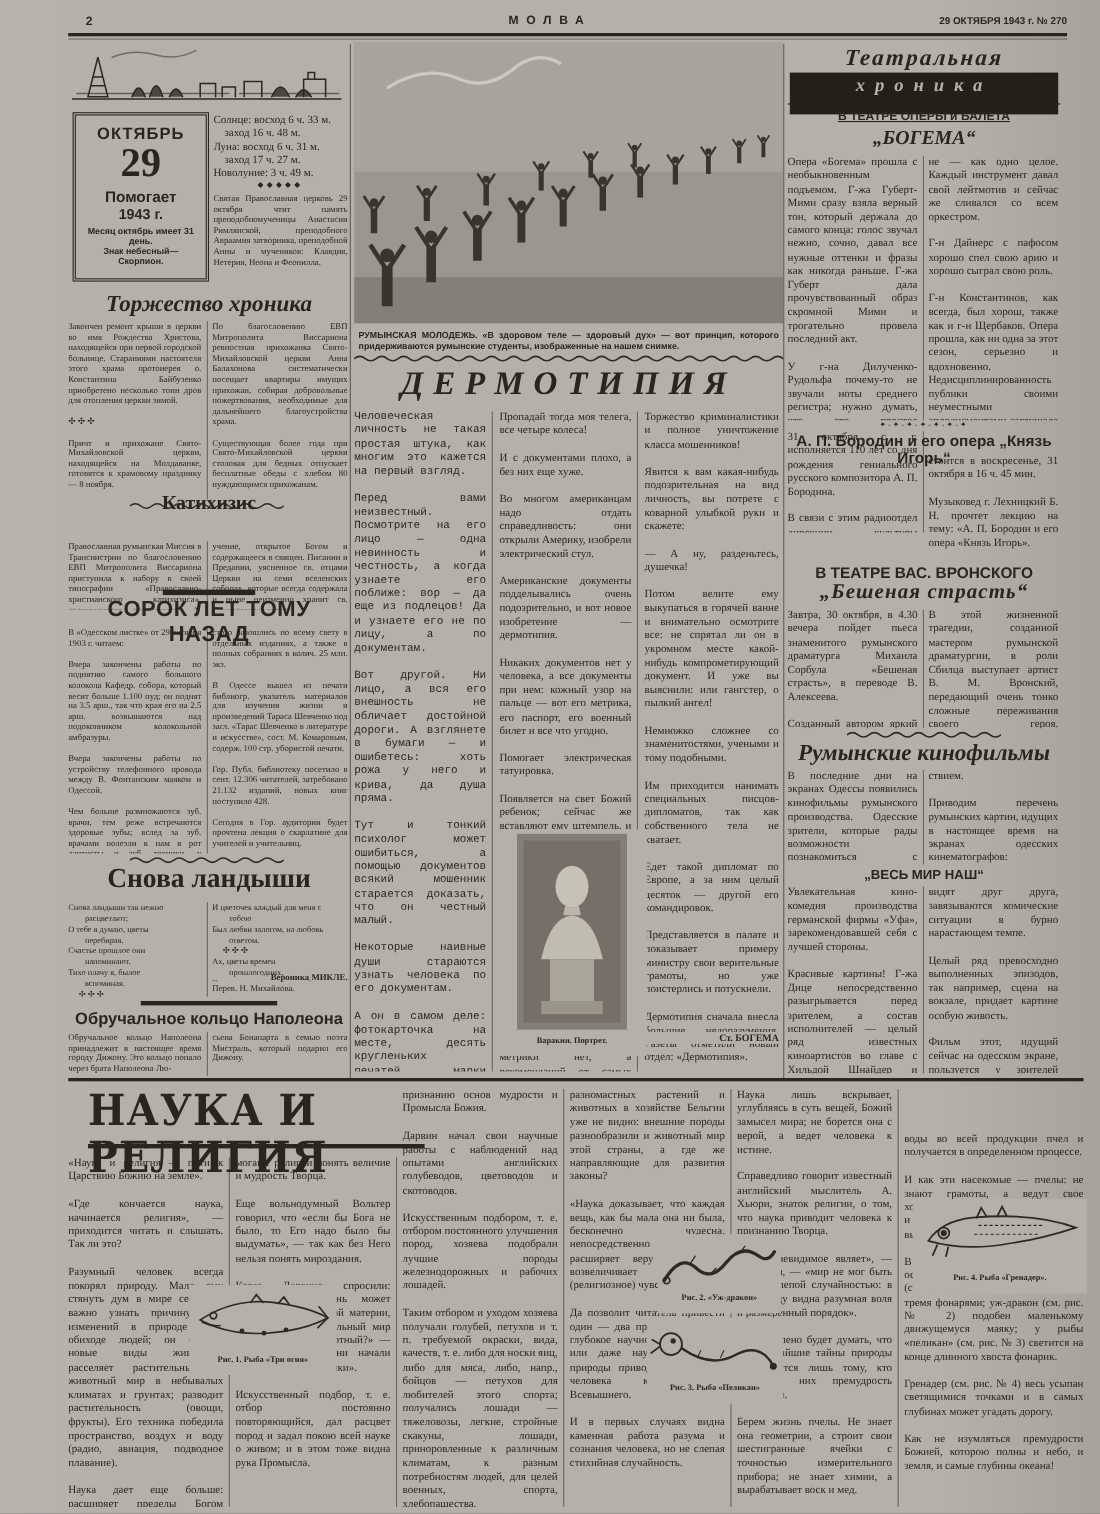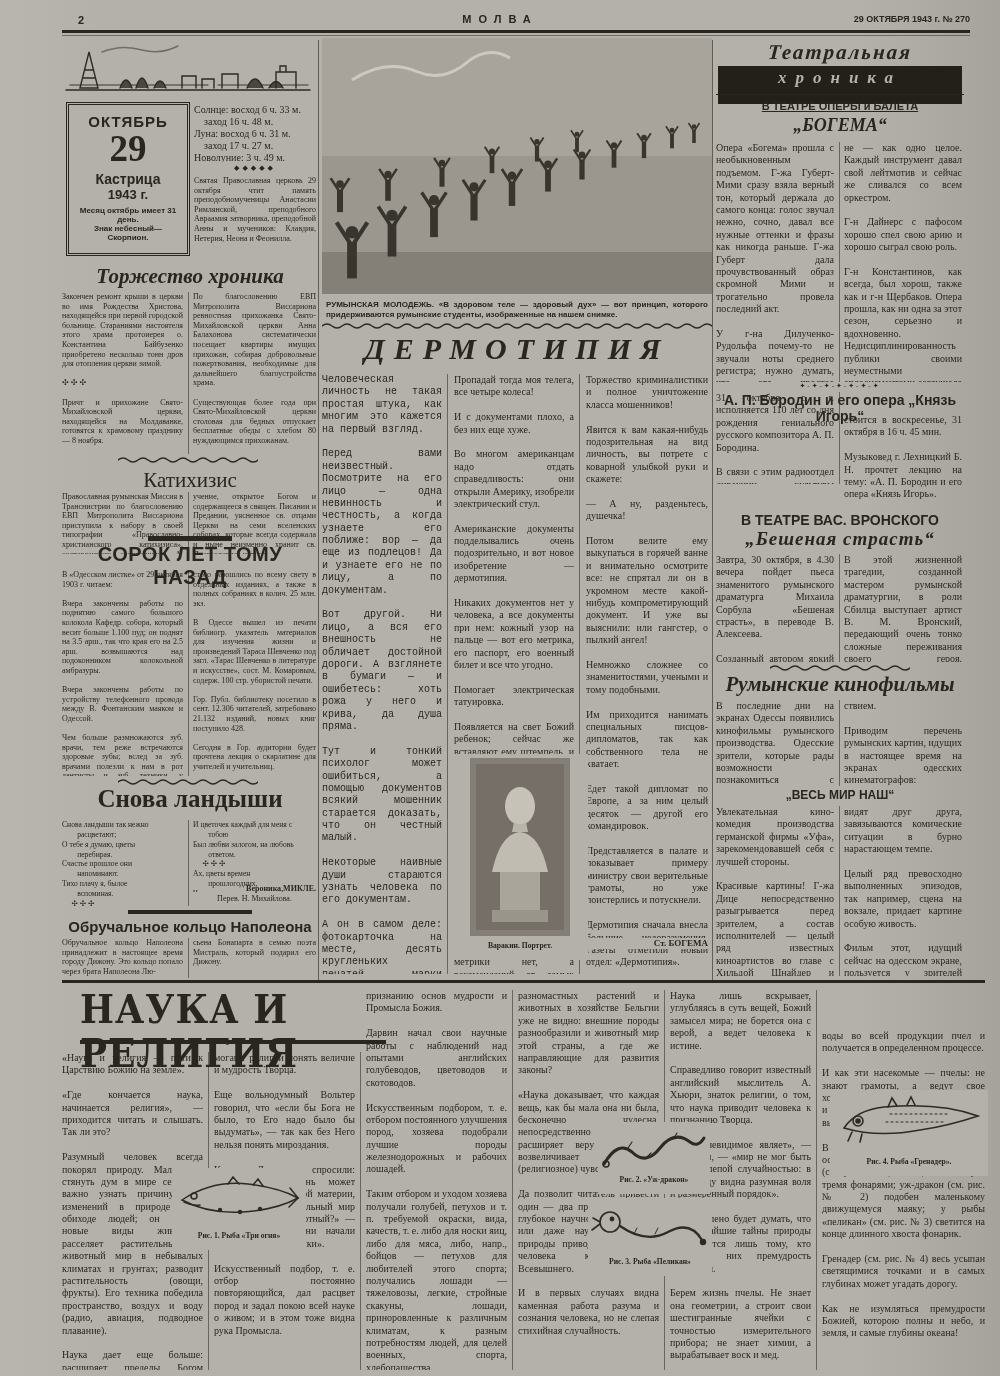--- a/index.html
+++ b/index.html
@@ -51,21 +51,21 @@
         <path d="M185 50 q8 -18 16 0 m6 0 q7 -13 14 0" fill="#4a473f"></path>
         <path d="M214 50 v-16 h20 v16 m-16 -16 v-6 h6 v6"></path>
         <path d="M40 14 q20 -8 40 -2 q18 5 36 -4" opacity=".5"></path>
       </g>
     </svg>
   </div>
 
   <div class="abs ctr" style="left:66px;top:102px;width:118px;height:148px;border:3px double var(--ink);background:var(--paper);">
     <div class="h-sans-b" style="font-size:15px;margin-top:8px;letter-spacing:1px;">ОКТЯБРЬ</div>
     <div style="font:bold 37px/1 'Liberation Serif',serif;">29</div>
-    <div class="h-sans-b" style="font-size:14px;margin-top:4px;">Кастрица</div>
+    <div class="h-sans-b" style="font-size:14px;margin-top:4px;">Помогает</div>
     <div class="h-sans-b" style="font-size:13px;">1943 г.</div>
     <div class="h-sans-b" style="font-size:8px;margin-top:4px;padding:0 4px;">Месяц октябрь имеет 31 день.</div>
     <div class="h-sans-b" style="font-size:8px;margin-top:0;padding:0 4px;">Знак небесный— Скорпион.</div>
   </div>
 
   <div class="abs bt" style="left:194px;top:104px;width:122px;height:58px;font-size:10px;text-align:left;">Солнце: восход 6 ч. 33 м.
 &nbsp;&nbsp;&nbsp;&nbsp;заход 16 ч. 48 м.
 Луна: восход 6 ч. 31 м.
 &nbsp;&nbsp;&nbsp;&nbsp;заход 17 ч. 27 м.
 Новолуние: 3 ч. 49 м.</div>
@@ -83,21 +83,21 @@
   <div class="abs bt" style="left:193px;top:292px;width:123px;height:162px;">По благословению ЕВП Митрополита Виссариона ревностная прихожанка Свято-Михайловской церкви Анна Балахонова систематически посещает квартиры имущих прихожан, собирая добровольные пожертвования, необходимые для дальнейшего благоустройства храма.
 
 Существующая более года при Свято-Михайловской церкви столовая для бедных отпускает бесплатные обеды с хлебом 80 нуждающимся прихожанам.
 
 По воскресным дням, после вечернего богослужения и чтения акафиста, настоятель храма проводит религиозно-нравственные собеседования.</div>
 
   <svg class="squig" style="left:118px;top:456px;" width="140" height="8" viewBox="0 0 140 8">
       <path class="ink-stroke" stroke-width="1.4" d="M0 4 Q5 0 10 4 T20 4 T30 4 T40 4 T50 4 T60 4 T70 4 T80 4 T90 4 T100 4 T110 4 T120 4 T130 4 T140 4"></path>
     </svg>
 
-  <div class="abs ctr" style="left:62px;top:468px;width:256px;font-size:21px;font-family:'Liberation Serif',serif;">Катихизис</div>
+  <div class="abs ctr" style="left:62px;top:447px;width:256px;font-size:18px;font-family:'Liberation Serif',serif;font-weight:bold;">Катихизис</div>
   <div class="abs bt" style="left:62px;top:492px;width:121px;height:62px;border-right:1px solid rgba(42,39,32,.55);padding-right:5px;">Православная румынская Миссия в Транснистрии по благословению ЕВП Митрополита Виссариона приступила к набору в своей типографии «Православно-христианского катихизиса», составленного священником А. Новицким. В книге этой излагается</div>
   <div class="abs bt" style="left:193px;top:492px;width:123px;height:62px;">учение, открытое Богом и содержащееся в священ. Писании и Предании, уясненное св. отцами Церкви на семи вселенских соборах, которые всегда содержала и ныне неизменно хранит св. Православная церковь.</div>
 
   <div class="hrule" style="left:148px;top:536px;width:84px;height:5px;"></div>
 
   <div class="abs ctr h-sans-b" style="left:62px;top:543px;width:256px;font-size:20px;letter-spacing:.5px;">СОРОК ЛЕТ ТОМУ НАЗАД</div>
   <div class="abs bt" style="left:62px;top:570px;width:121px;height:206px;border-right:1px solid rgba(42,39,32,.55);padding-right:5px;">В «Одесском листке» от 29 октября 1903 г. читаем:
 
 Вчера закончены работы по поднятию самого большого колокола Кафедр. собора, который весит больше 1.100 пуд; он поднят на 3.5 арш., так что края его на 2.5 арш. возвышаются над подоконником колокольной амбразуры.
 
@@ -141,21 +141,21 @@
 Был любви залогом, на любовь
 &nbsp;&nbsp;&nbsp;&nbsp;&nbsp;&nbsp;&nbsp;&nbsp;ответом.
 &nbsp;&nbsp;&nbsp;&nbsp;&nbsp;✣ ✣ ✣
 Ах, цветы времен
 &nbsp;&nbsp;&nbsp;&nbsp;&nbsp;&nbsp;&nbsp;&nbsp;прошлогодних,
 Что от вас теперь осталось?
 Нет и тени чувств тех вечных.
 Где цветы? Где страсть? Где
 &nbsp;&nbsp;&nbsp;&nbsp;&nbsp;&nbsp;&nbsp;&nbsp;радость?</div>
   <div class="abs" style="left:193px;top:884px;width:123px;text-align:right;font:bold 8px/1.2 'Liberation Serif',serif;">Вероника МИКЛЕ.</div>
-  <div class="abs" style="left:193px;top:894px;width:123px;text-align:center;font:8px/1.2 'Liberation Serif',serif;">Перев. Н. Михайлова.</div>
+  <div class="abs" style="left:193px;top:894px;width:123px;text-align:left;font:8px/1.2 'Liberation Serif',serif;">Перев. Н. Михайлова.</div>
 
   <div class="hrule" style="left:128px;top:910px;width:124px;height:4px;"></div>
 
   <div class="abs ctr h-sans-b" style="left:62px;top:918px;width:256px;font-size:15px;">Обручальное кольцо Наполеона</div>
   <div class="abs bt" style="left:62px;top:938px;width:121px;height:40px;border-right:1px solid rgba(42,39,32,.55);padding-right:5px;">Обручальное кольцо Наполеона принадлежит в настоящее время городу Дижону. Это кольцо попало через брата Наполеона Лю-</div>
   <div class="abs bt" style="left:193px;top:938px;width:123px;height:40px;">сьена Бонапарта в семью поэта Мистраль, который подарил его Дижону.</div>
 
   <div class="abs" style="left:322px;top:38px;width:390px;height:256px;">
     <svg viewBox="0 0 390 256" width="390" height="256">
       <defs>

